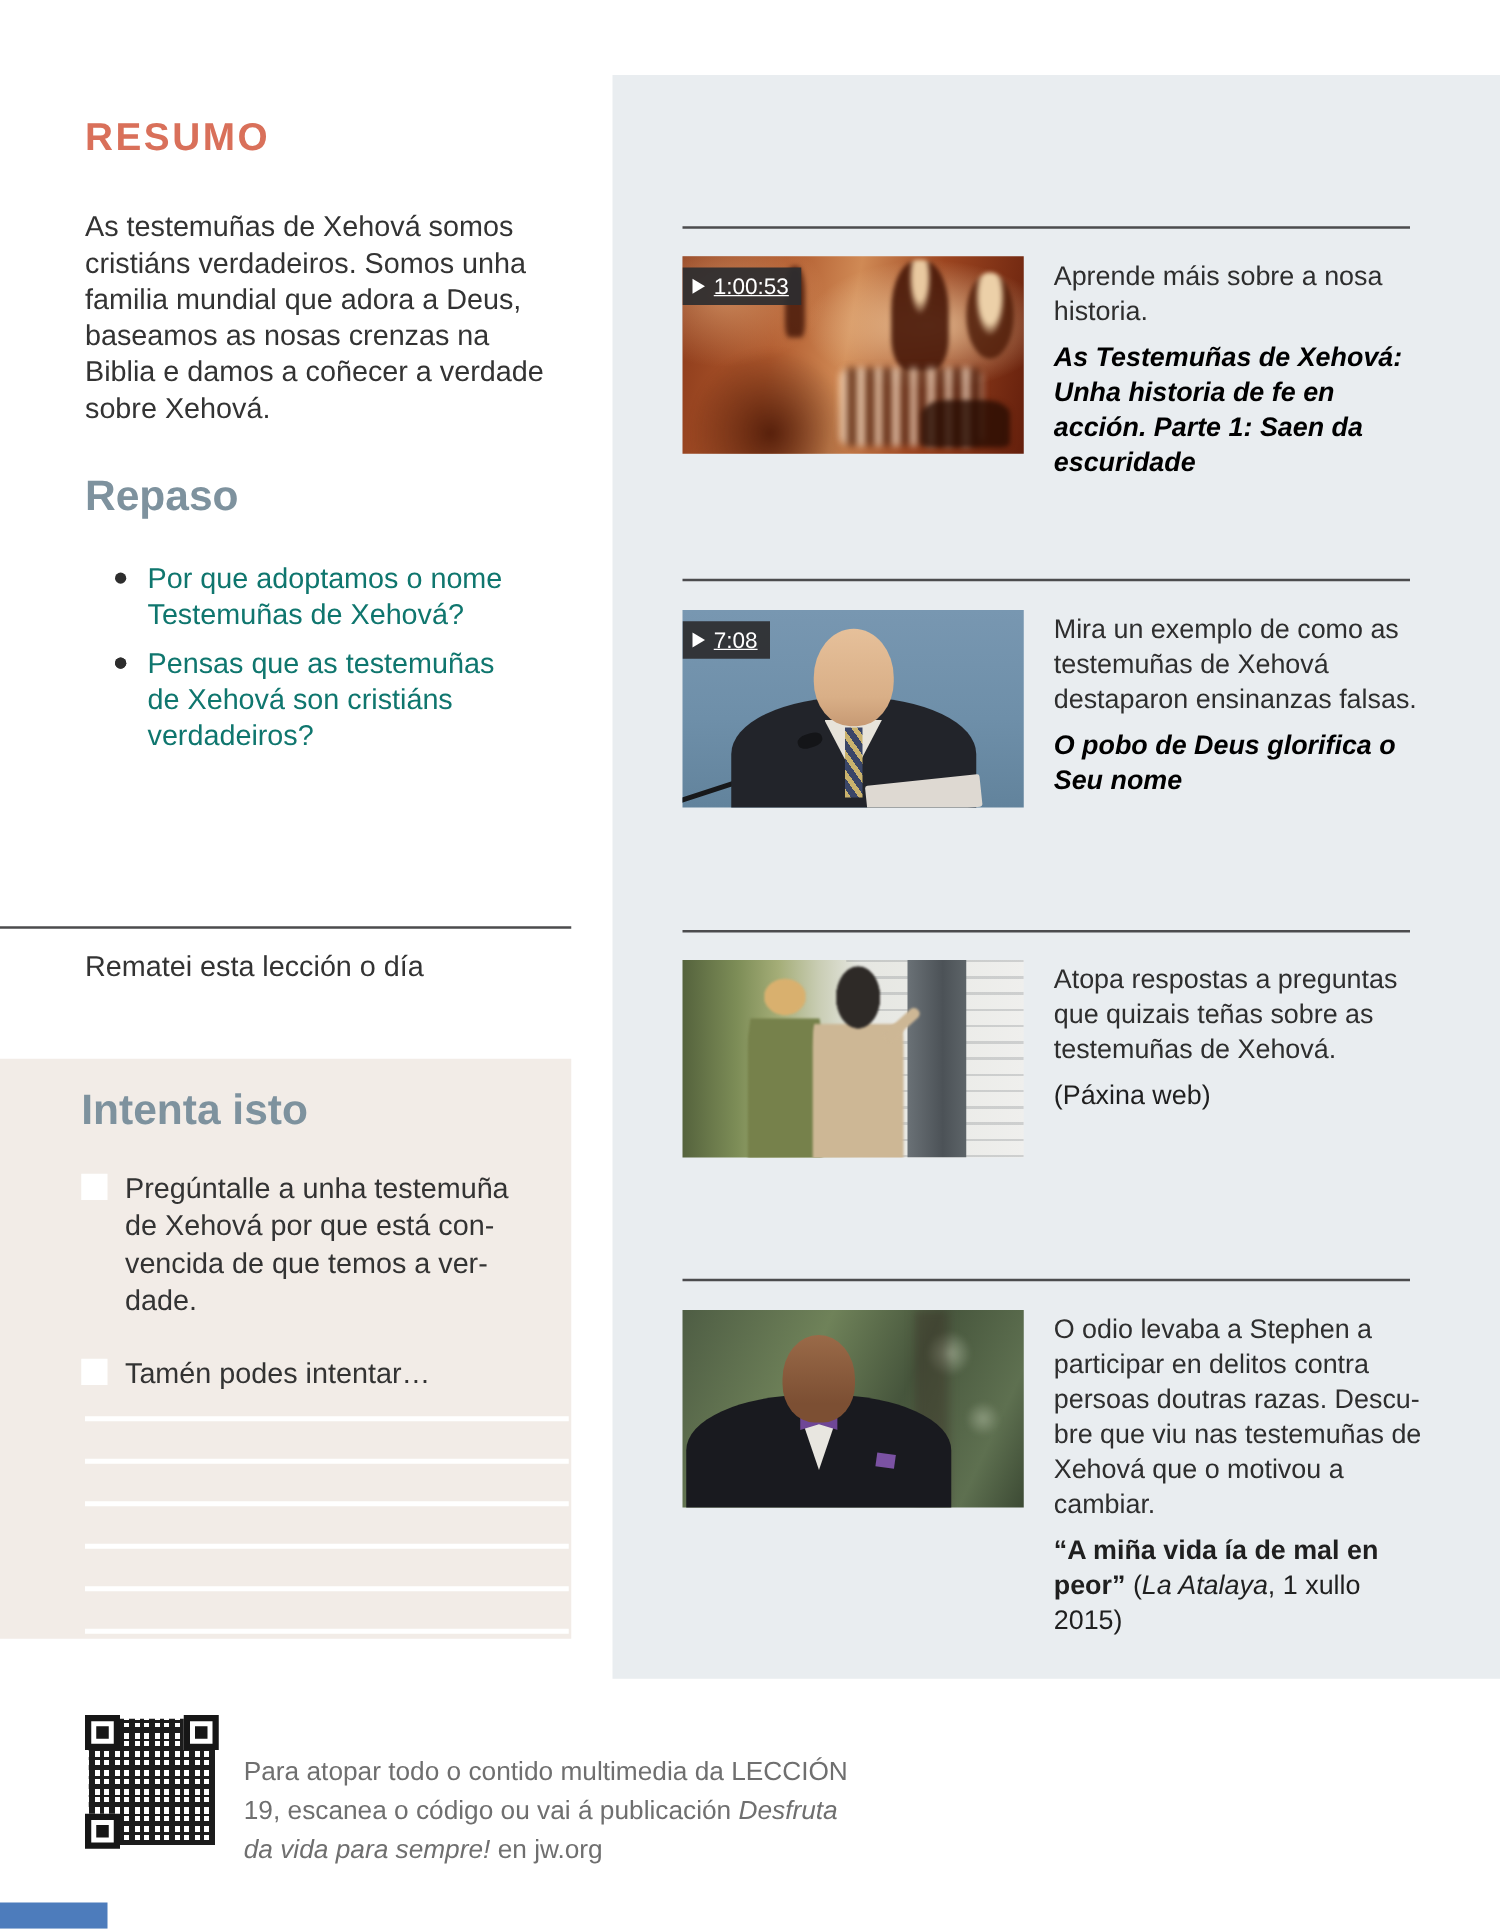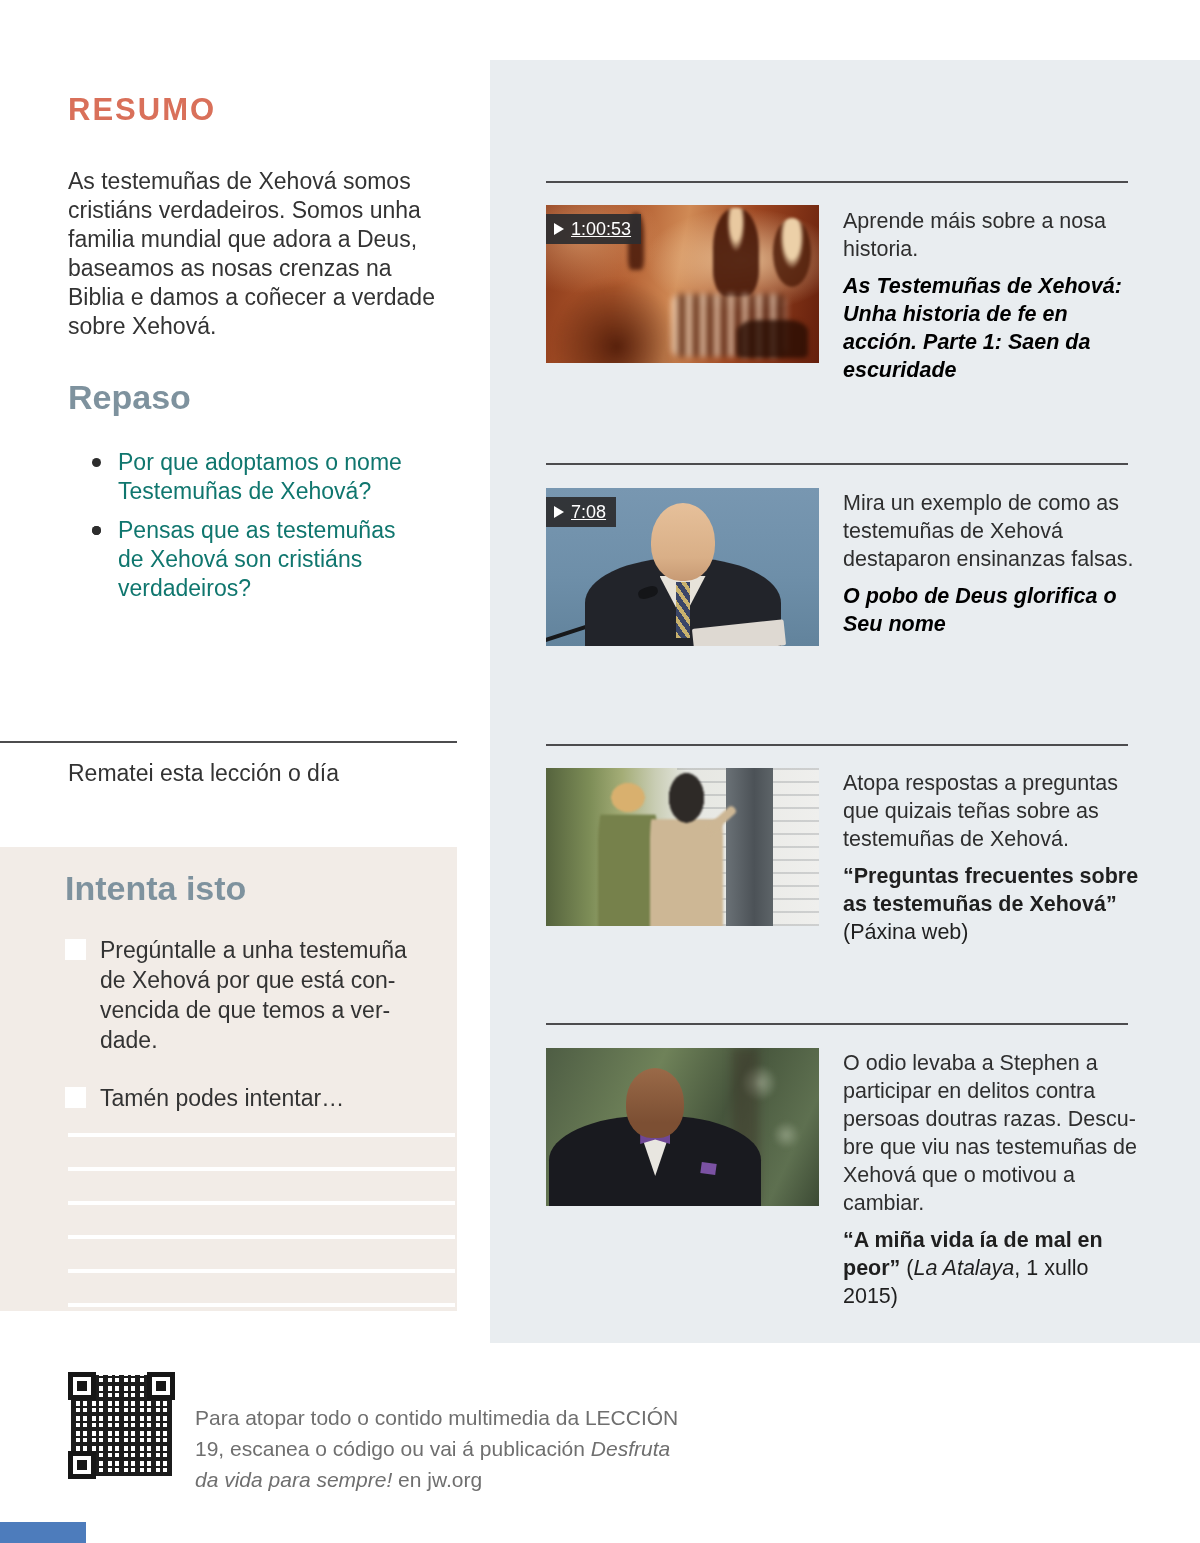--- a/index.html
+++ b/index.html
@@ -233,21 +233,20 @@
   <div class="thumb thumb-3">
     <div class="t3-siding"></div>
     <div class="t3-door"></div>
     <div class="t3-woman-blonde"></div>
     <div class="t3-woman-dark"></div>
     <div class="t3-arm"></div>
   </div>
   <div class="inv-text t-3">
     <p class="desc">Atopa respostas a preguntas que quizais teñas sobre as testemuñas de Xehová.</p>
     <p class="ref">
-      <span class="ref-bold">“Preguntas frecuentes sobre as testemuñas de Xehová”</span>
       <span class="ref-note">(Páxina web)</span>
     </p>
   </div>
 
   <div class="inv-divider d4"></div>
   <div class="thumb thumb-4">
     <div class="t4-bokeh"></div>
     <div class="t4-trunk"></div>
     <div class="t4-suit"></div>
     <div class="t4-shirt"></div>

